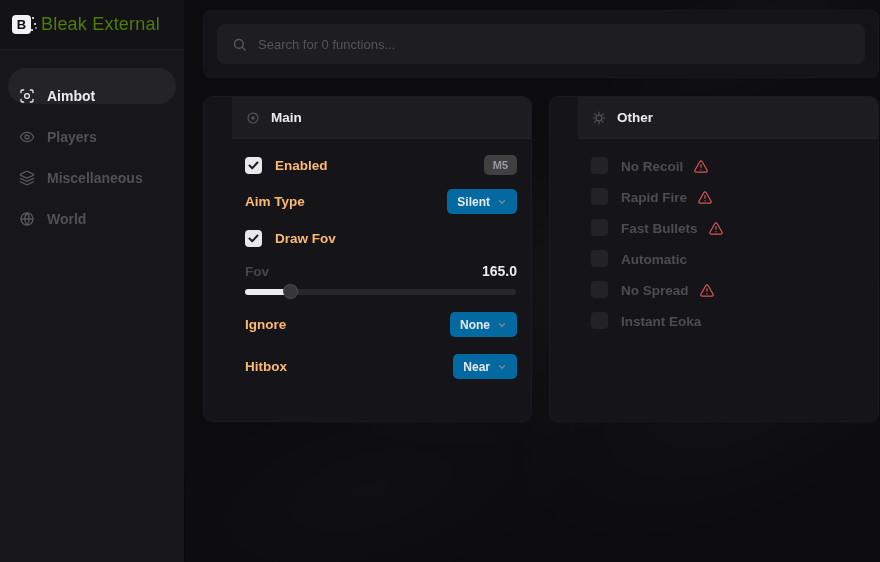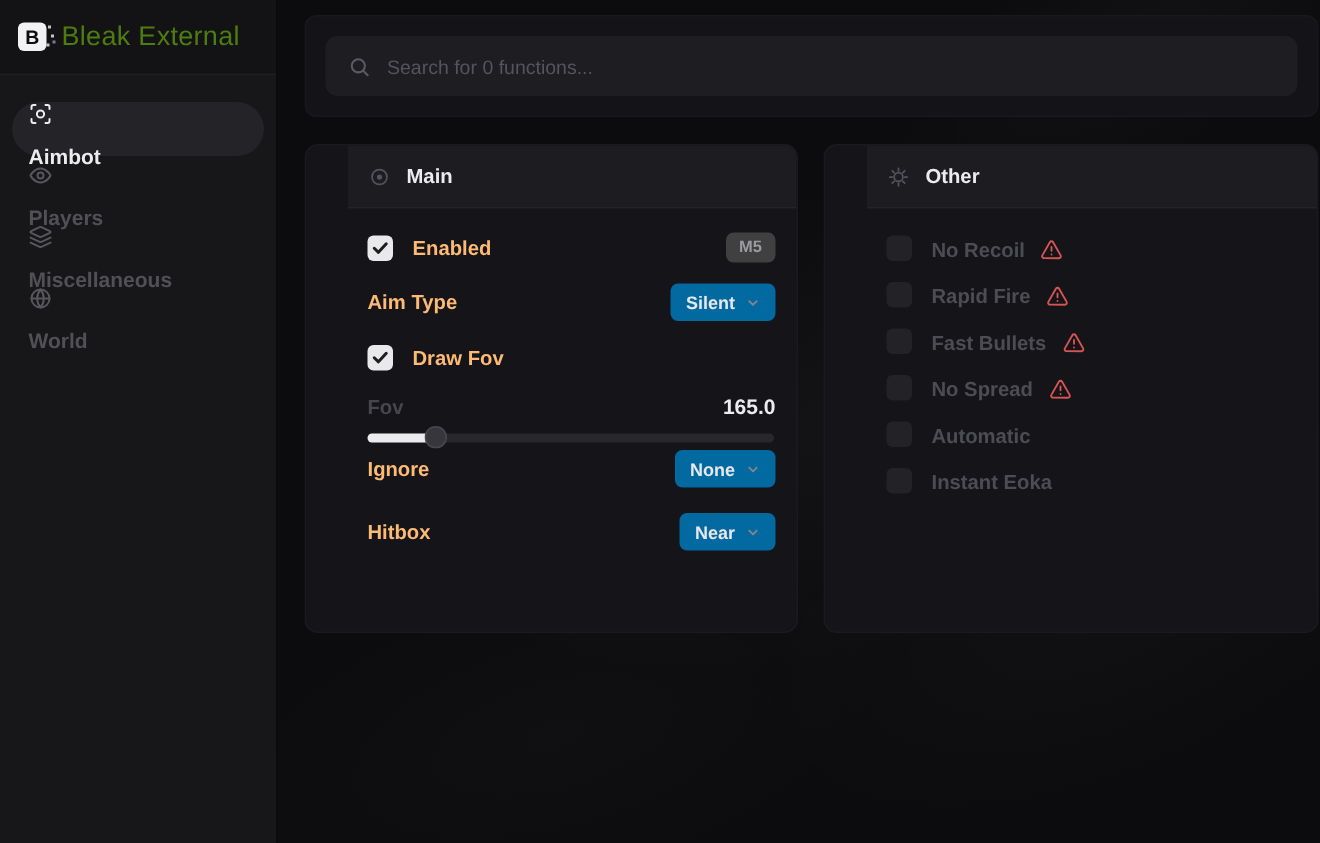--- a/index.html
+++ b/index.html
@@ -40,22 +40,22 @@
     display:flex; align-items:center; justify-content:center; position:relative;
   }
   .logo::after {
     content:""; position:absolute; left:0; top:3px; width:2px; height:2px;
     background:#f2f2f4; opacity:.8;
     box-shadow:20px -1px 0 #f2f2f4, 22px 5px 0 #f2f2f4, 19px 11px 0 #f2f2f4, 23px 9px 0 rgba(242,242,244,.6);
   }
   .app-title { font-size:18px; font-weight:400; color:#4d7c0f; letter-spacing:.2px; }
   .nav { padding:18px 8px 0 8px; display:flex; flex-direction:column; gap:5px; }
   .nav-item {
-    height:36px; border-radius:18px; display:flex; align-items:flex-start; gap:12px;
-    padding:0 11px; color:#505056; cursor:pointer;flex-direction:column;
+    height:36px; border-radius:18px; display:flex; align-items:flex-end; gap:12px;
+    padding:0 11px; color:#505056; cursor:pointer;
   }
   .nav-item svg { stroke:#56565c; }
   .nav-item.active { background:#232328; color:#ececef; }
   .nav-item.active svg { stroke:#ececef; }
   .nav-label { font-size:14px; font-weight:600; }
 
   
   .content { position:absolute; left:186px; top:0; width:694px; height:472px; z-index:1; }
 
   .search-wrap {
@@ -90,21 +90,21 @@
   .row { display:flex; align-items:center; }
   .row .spacer { flex:1; }
   .row-label { font-size:13.5px; font-weight:600; color:#fdba74; }
   .row-label.dim { color:#46464c; }
 
   .r-enabled { height:24px; }
   .r-aimtype { height:25px; margin-top:12px; }
   .r-drawfov { height:24px; margin-top:12px; }
   .r-fov     { height:20px; margin-top:11px; }
   .r-slider  { height:15px; margin-top:4px; position:relative; }
-  .r-ignore  { height:25px; }
+  .r-ignore  { height:25px; margin-top:12px; }
   .r-hitbox  { height:25px; margin-top:17px; }
 
   .checkbox {
     width:17px; height:17px; border-radius:4px; background:#232328;
     display:flex; align-items:center; justify-content:center; cursor:pointer;
     flex:none; margin-right:13px;
   }
   .checkbox.checked { background:#e9e9ec; }
   .checkbox svg { display:none; }
   .checkbox.checked svg { display:block; }
@@ -338,35 +338,35 @@
           <svg width="16" height="15" viewBox="0 0 24 24" fill="none" stroke="#d65454" stroke-width="2" stroke-linecap="round" stroke-linejoin="round">
             <path d="M21.73 18l-8-14a2 2 0 0 0-3.48 0l-8 14A2 2 0 0 0 4 21h16a2 2 0 0 0 1.73-3Z"></path>
               <path d="M12 9v4"></path>
               <path d="M12 17h.01"></path>
           </svg>
         </span>
       </div>
 
       <div class="other-row">
         <span class="checkbox"></span>
+        <span class="other-label">Automatic</span>
+      </div>
+
+      <div class="other-row">
+        <span class="checkbox"></span>
         <span class="other-label">No Spread</span>
         <span class="warn-icon">
           <svg width="16" height="15" viewBox="0 0 24 24" fill="none" stroke="#d65454" stroke-width="2" stroke-linecap="round" stroke-linejoin="round">
             <path d="M21.73 18l-8-14a2 2 0 0 0-3.48 0l-8 14A2 2 0 0 0 4 21h16a2 2 0 0 0 1.73-3Z"></path>
               <path d="M12 9v4"></path>
               <path d="M12 17h.01"></path>
           </svg>
         </span>
       </div>
 
       <div class="other-row">
         <span class="checkbox"></span>
-        <span class="other-label">Automatic</span>
-      </div>
-
-      <div class="other-row">
-        <span class="checkbox"></span>
         <span class="other-label">Instant Eoka</span>
       </div>
 
     </div>
   </div>
 </div>
 
 </body></html>

